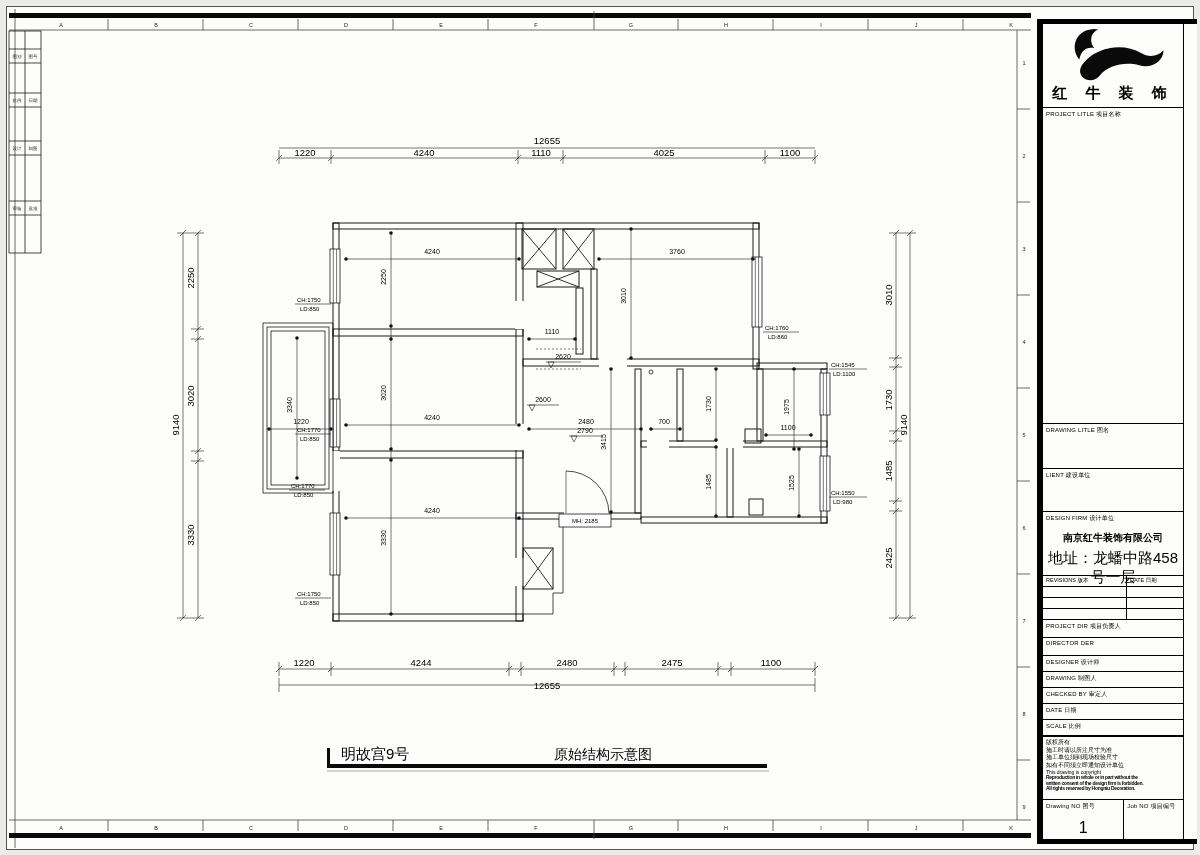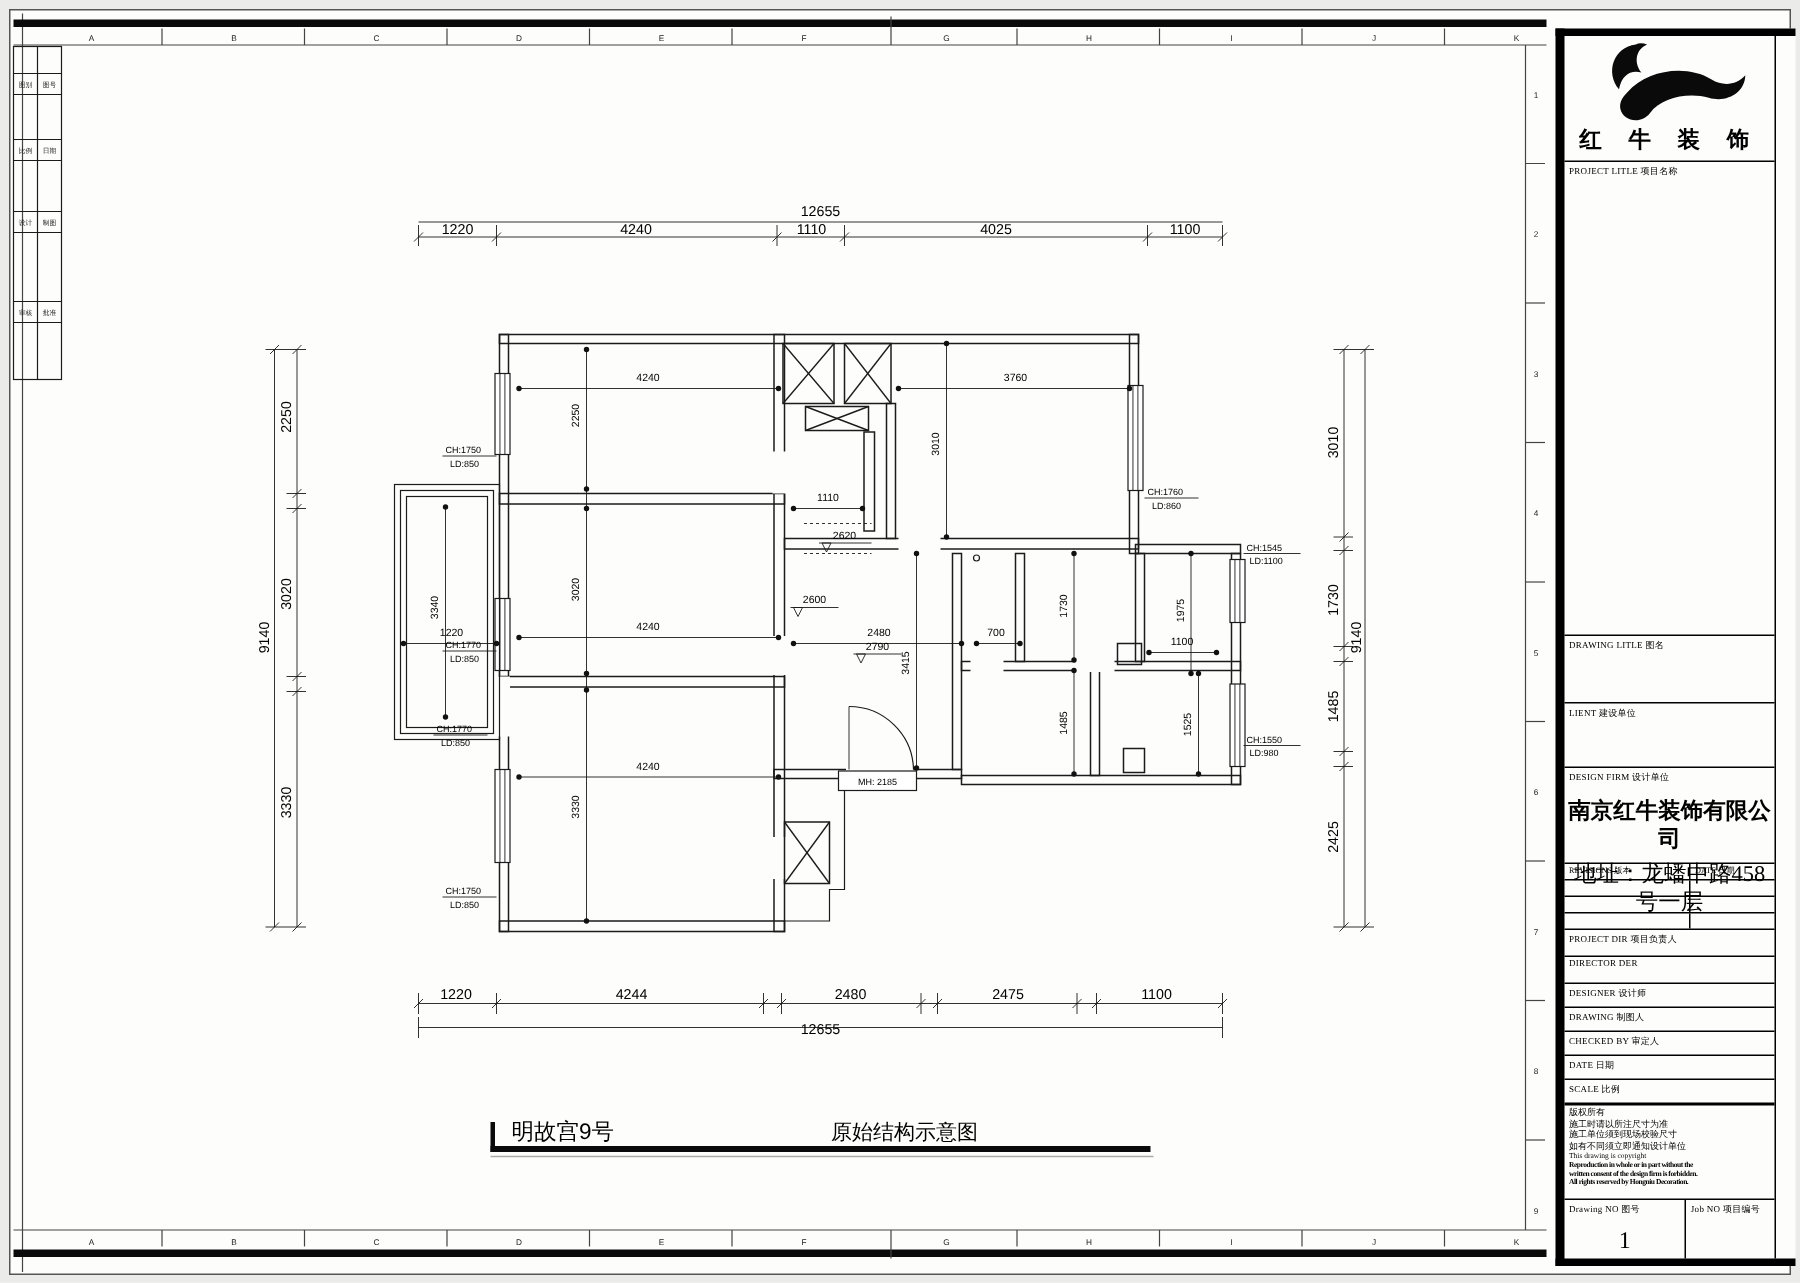--- a/index.html
+++ b/index.html
@@ -20,31 +20,31 @@
   .dt{font:7px "Liberation Sans",sans-serif;fill:#000;text-anchor:middle;}
   .od{font:9.5px "Liberation Sans",sans-serif;fill:#000;text-anchor:middle;}
   .wlb{font:6px "Liberation Sans",sans-serif;fill:#000;}
   .rl{font:5.5px "Liberation Sans",sans-serif;fill:#222;text-anchor:middle;}
   .st{font:4.5px "Liberation Sans",sans-serif;fill:#222;text-anchor:middle;}
   .ft1{font:15px "Liberation Sans",sans-serif;fill:#000;}
   .ft2{font:14px "Liberation Sans",sans-serif;fill:#000;}
   .mh{font:6px "Liberation Sans",sans-serif;fill:#000;text-anchor:middle;}
   
   .tb{position:absolute;left:1030px;top:12px;width:160px;height:825px;background:#fdfdfc;
-      border-top:5px solid #000;border-bottom:5px solid #000;border-left:6px solid #000;box-sizing:border-box;font-family:Liberation Serif, serif;}
+      border-top:5px solid #000;border-bottom:5px solid #000;border-left:6px solid #000;box-sizing:border-box;}
   .tb-in{width:141px;height:100%;border-right:1px solid #000;box-sizing:border-box;display:flex;flex-direction:column;}
   .tb-sec{border-bottom:1px solid #000;box-sizing:border-box;position:relative;}
   .lab{font-size:6px;color:#000;padding:2px 0 0 3px;letter-spacing:.2px;}
   .logo-box{height:84px;}
   .brand{position:absolute;bottom:4px;left:0;width:100%;text-align:center;font-size:15px;font-weight:bold;letter-spacing:7px;color:#000;}
   .proj{height:316px;}
   .drawt{height:45px;}
   .lient{height:43px;}
   .firm{height:64px;}
-  .firm-name{text-align:center;font-size:15px;font-weight:600;margin-top:8px;color:#000;}
+  .firm-name{text-align:center;font-size:10px;font-weight:600;margin-top:8px;color:#000;}
   .firm-addr{text-align:center;font-size:15px;margin-top:4px;color:#000;}
   .rev{height:44px;display:flex;flex-direction:column;}
   .rev-row{flex:1;display:flex;border-bottom:1px solid #000;}
   .rev-row:last-child{border-bottom:none;}
   .rev-c1{width:60%;border-right:1px solid #000;font-size:5.5px;padding:1px 0 0 3px;box-sizing:border-box;}
   .rev-c2{width:40%;font-size:5.5px;padding:1px 0 0 3px;box-sizing:border-box;}
   .r18{height:18px;} .r16{height:16px;} .r17{height:17px;border-bottom:2px solid #000;}
   .notes{height:63px;border-bottom:1px solid #000;padding:2px 3px;box-sizing:border-box;}
   .ncn{font-size:6px;line-height:7.5px;color:#000;}
   .nen{font-size:5px;line-height:6px;color:#000;}

